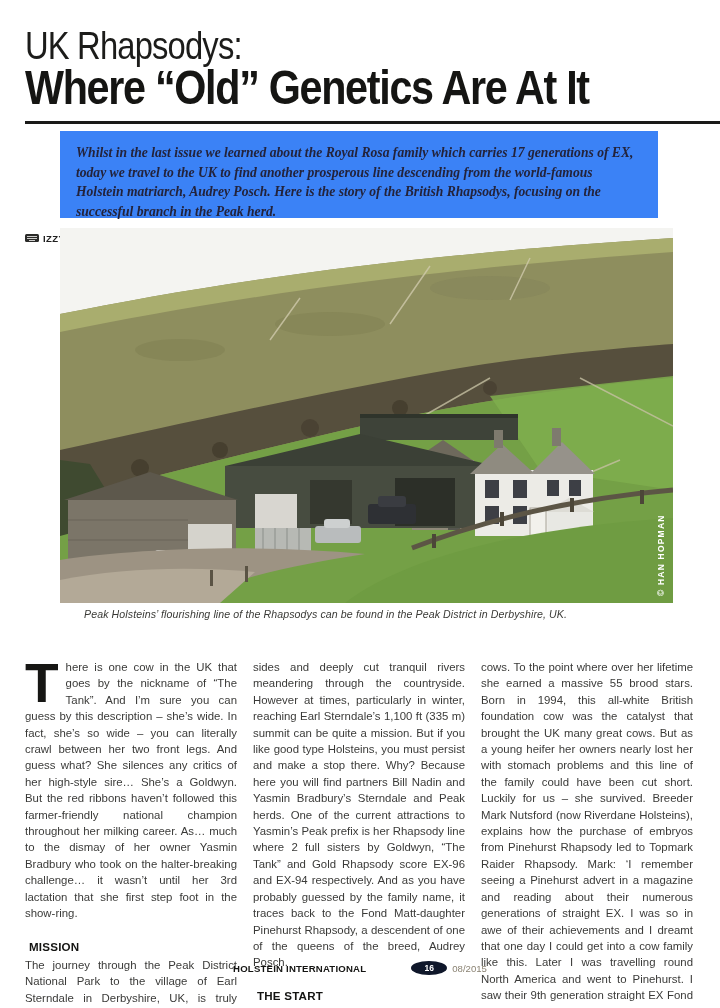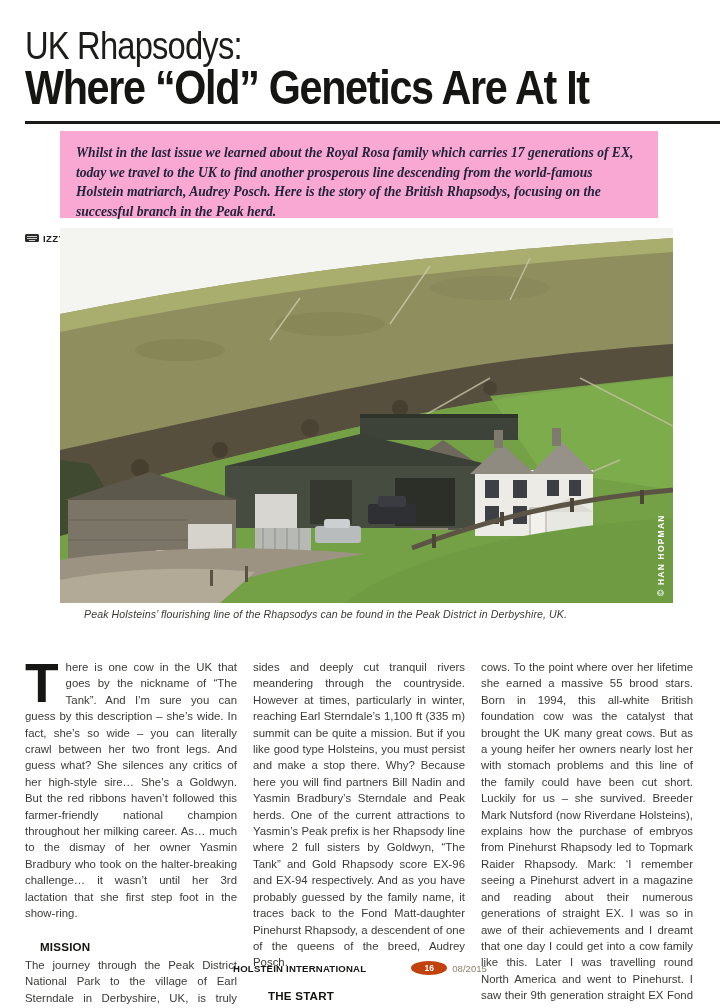--- a/index.html
+++ b/index.html
@@ -14,21 +14,21 @@
     letter-spacing:-1px;line-height:1;
   }
   .title2{
     position:absolute;left:25px;top:64px;font-size:48px;font-weight:700;
     color:#151513;white-space:nowrap;transform:scaleX(.86);transform-origin:left top;
     letter-spacing:-1.5px;line-height:1;
   }
   .head-rule{position:absolute;left:25px;top:121px;width:695px;height:3px;background:#1a1a18;}
   
   .intro{
-    position:absolute;left:60px;top:131px;width:598px;height:87px;background:#f9a8d4;
+    position:absolute;left:60px;top:131px;width:598px;height:87px;background:#3b82f6;
     box-sizing:border-box;padding:12px 20px 0 16px;
     font-family:"Liberation Serif",serif;font-style:italic;font-weight:700;
     font-size:13.6px;line-height:19.5px;color:#23233b;
   }
   
   .byline{position:absolute;left:25px;top:229px;display:flex;align-items:center;gap:4px;}
   .byline .name{font-size:9.5px;font-weight:700;letter-spacing:.4px;color:#202020;}
   
   .photo{position:absolute;left:60px;top:228px;width:613px;height:375px;}
   .photo svg{display:block;width:100%;height:100%;}
@@ -42,30 +42,30 @@
     display:grid;grid-template-columns:repeat(3,1fr);column-gap:16px;
     font-size:11.4px;line-height:16.4px;text-align:justify;color:#3a3a38;
   }
   .columns p{margin:0;}
   .dropcap{
     float:left;font-size:55px;line-height:43px;font-weight:700;
     padding:3px 7px 0 0;color:#161614;
   }
   .colhead{
     display:block;font-weight:700;font-size:11.6px;color:#141412;
-    letter-spacing:.2px;margin:17px 15px 2px;text-align:left;
+    letter-spacing:.2px;margin:17px 4px 2px;text-align:left;
   }
   
   .footer{
     position:absolute;left:0;top:960px;width:720px;height:16px;
     display:flex;align-items:center;justify-content:center;gap:5px;
   }
   .footer .mag{font-size:9.6px;font-weight:700;letter-spacing:.2px;color:#141412;}
   .pagenum{
-    display:inline-block;width:36px;height:14px;border-radius:50%;background:#c2410c;
+    display:inline-block;width:36px;height:14px;border-radius:50%;background:#0f172a;
     color:#ffffff;font-size:8.5px;font-weight:700;line-height:14px;text-align:center;margin-left:40px;
   }
   .footer .issue{font-size:9.6px;color:#8a8272;}
 </style>
 </head>
 <body>
 
 <div class="page">
 
   <div class="title1">UK Rhapsodys:</div>

